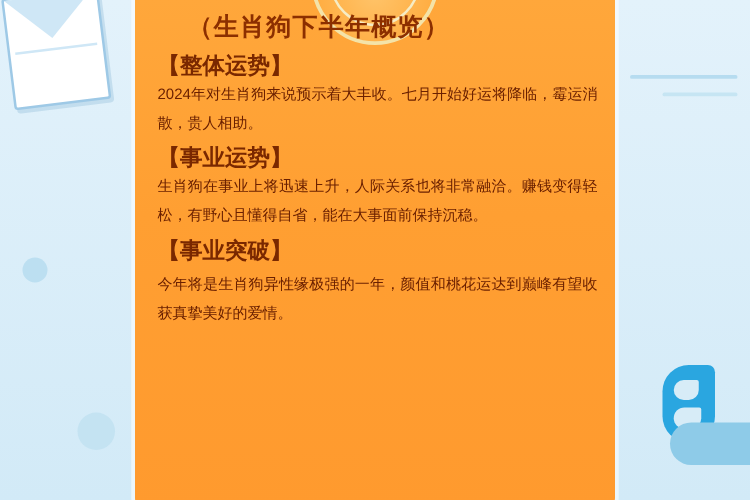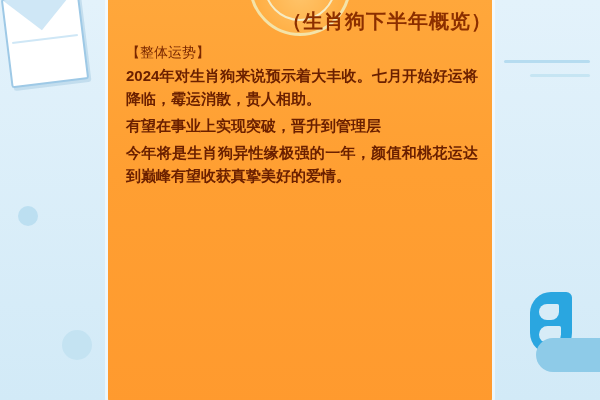--- a/index.html
+++ b/index.html
@@ -175,46 +175,46 @@
     right: 12px;
     bottom: 12px;
     border-radius: 50%;
     border: 2px solid #f6ecc4;
   }
   .card-title {
     position: absolute;
     left: 0;
     right: 0;
     top: 30px;
-    text-align: right;
+    text-align: left;
     font-size: 20px;
     font-weight: bold;
     color: #8c2f00;
     letter-spacing: 1px;
     margin-left: 42px;
   }
   .card-body {
     position: absolute;
     left: 18px;
     right: 14px;
     top: 62px;
     bottom: 0;
   }
   .section {
     margin-bottom: 4px;
   }
   .section-head {
-    font-size: 14px;
-    font-weight: normal;
+    font-size: 18px;
+    font-weight: bold;
     color: #7a2800;
     line-height: 24px;
   }
   .section-text {
-    font-size: 15px;
-    font-weight: bold;
+    font-size: 12px;
+    font-weight: normal;
     color: #6b2000;
     line-height: 23px;
     text-align: justify;
   }
 </style>
 </head>
 <body>
 
 <div class="page">
 
@@ -241,24 +241,28 @@
 
     <div class="card-title">（生肖狗下半年概览）</div>
 
     <div class="card-body">
 
       <div class="section">
         <div class="section-head">【整体运势】</div>
         <div class="section-text">2024年对生肖狗来说预示着大丰收。七月开始好运将降临，霉运消散，贵人相助。</div>
       </div>
 
-
-
-      <div class="section">
-        <div class="section-text">有望在事业上实现突破，晋升到管理层</div>
+      <div class="section">
+        <div class="section-head">【事业运势】</div>
+        <div class="section-text">生肖狗在事业上将迅速上升，人际关系也将非常融洽。赚钱变得轻松，有野心且懂得自省，能在大事面前保持沉稳。</div>
+      </div>
+
+
+      <div class="section">
+        <div class="section-head">【事业突破】</div>
       </div>
 
       <div class="section">
         <div class="section-text">今年将是生肖狗异性缘极强的一年，颜值和桃花运达到巅峰有望收获真挚美好的爱情。</div>
       </div>
 
     </div>
   </div>
 </div>
 

